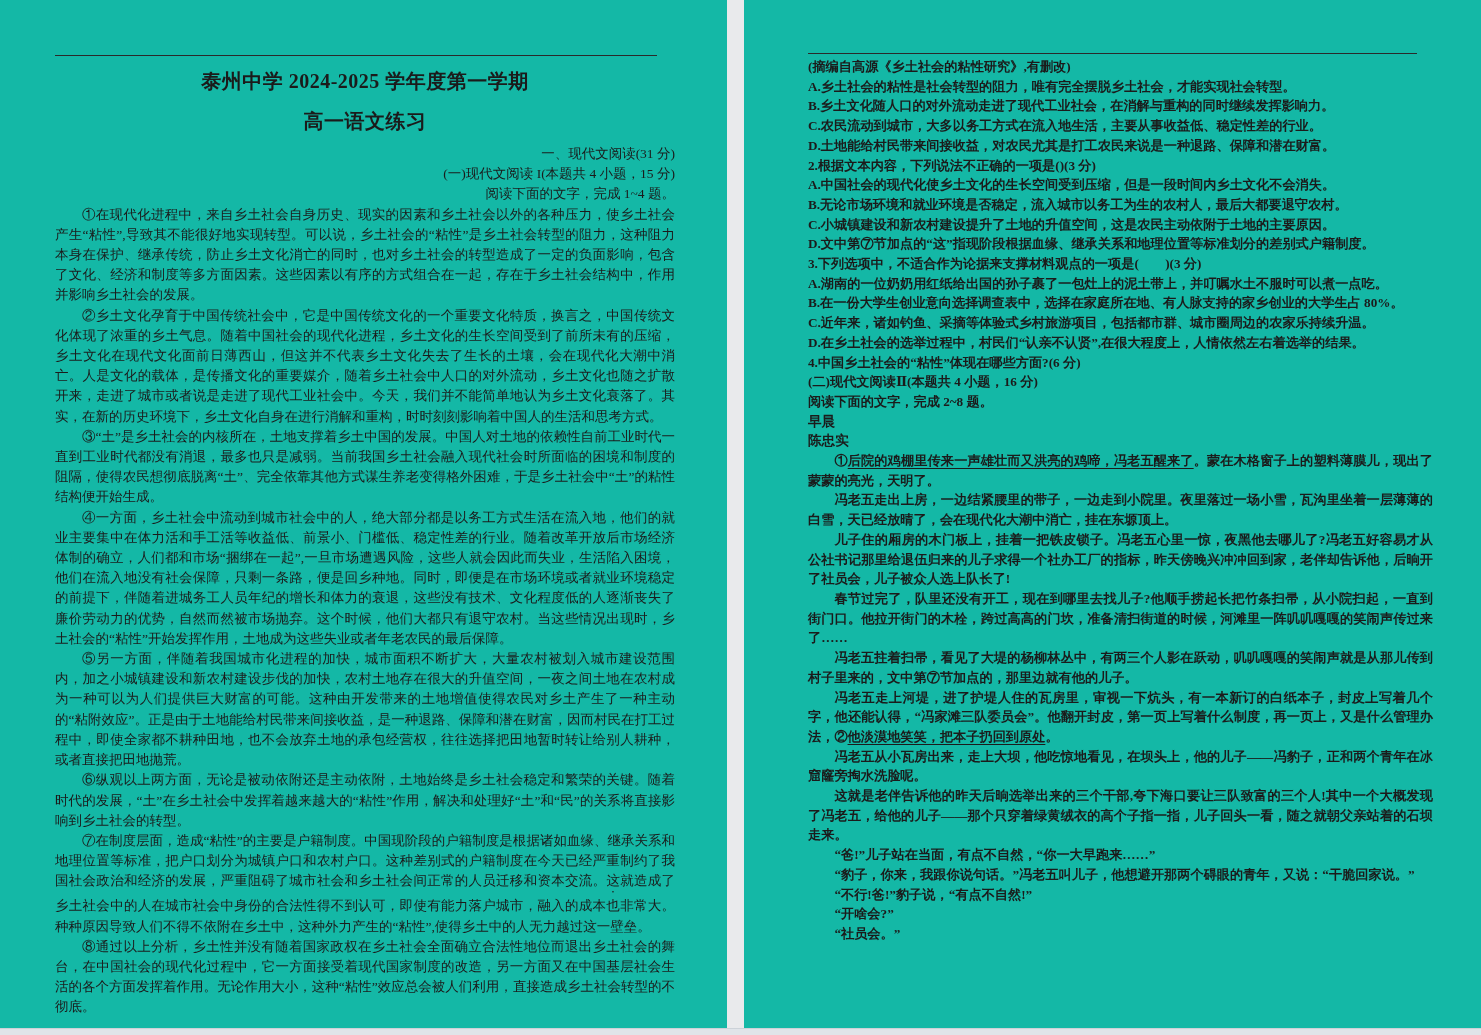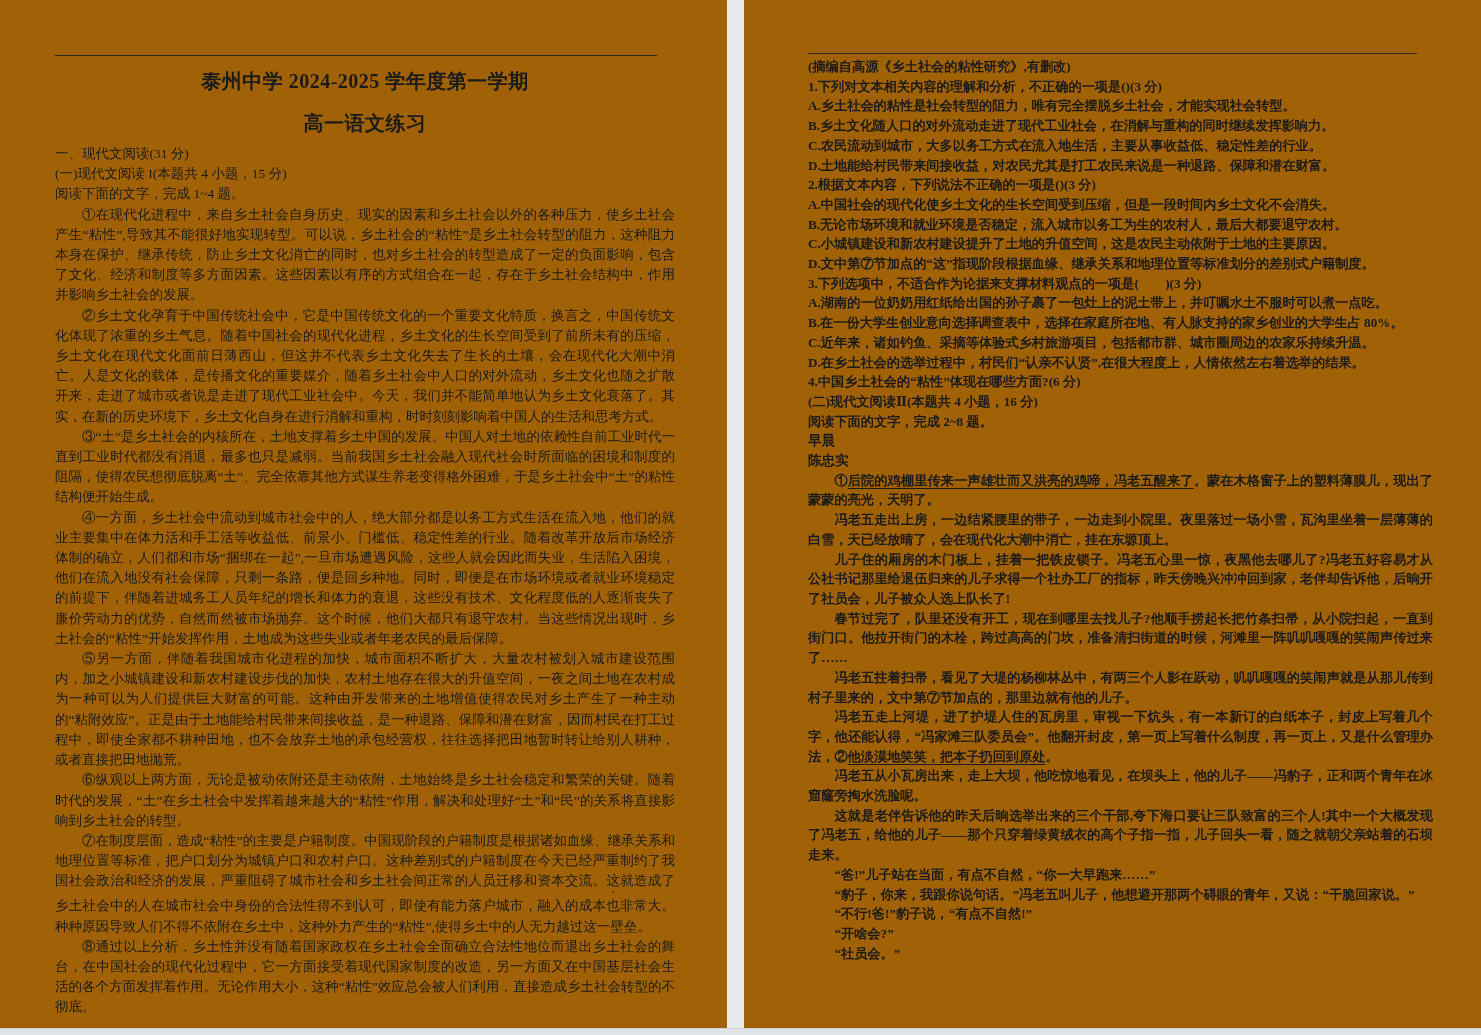--- a/index.html
+++ b/index.html
@@ -21,24 +21,24 @@
   .rule { border-top: 1.6px solid #2a2a2a; height: 0; }
   .page-left  .rule { margin-top: 55px; width: 602px; }
   .page-right .rule { margin-top: 53px; width: 609px; }
 
   .doc-title, .doc-subtitle {
     margin: 0; text-align: center;
     font-size: 20px; font-weight: 700; line-height: 26px;
     letter-spacing: 0.5px;
   }
   .doc-title    { margin-top: 12px; }
-  .doc-subtitle { margin-top: 16px; }
+  .doc-subtitle { margin-top: 16px; font-family: Liberation Mono, monospace; }
 
   p { margin: 0; }
-  .page-left  .blk p { font-size: 13.5px; line-height: 20.2px; }
+  .page-left  .blk p { font-size: 13.5px; line-height: 20.2px; text-align: right; }
   .page-right .blk p { font-size: 13.2px; line-height: 19.7px; }
 
   .blk.sect { margin-top: 8px; }
   .blk.just p { text-align: justify; text-justify: inter-ideograph; }
 
   .ind { text-indent: 2em; }
   .ctr { text-align: left; text-indent: 0; }
 
   .page-right .src { font-size: 13.2px; line-height: 19.7px; margin-top: 3px; }
   .page-right .story-head { font-size: 13.6px; line-height: 19.7px; }
@@ -62,21 +62,21 @@
   .bottom-bar {
     position: absolute; left: 0; bottom: 0;
     width: 1481px; height: 7px;
     border-top: 1px solid #ccd2d8;
     box-sizing: border-box;
   }
 </style>
 </head>
 <body>
 
-<div class="canvas" style="background: #a16207;">
+<div class="canvas" style="background: #14b8a6;">
 
   <div class="page page-left">
     <div class="rule"></div>
     <h1 class="doc-title">泰州中学 2024-2025 学年度第一学期</h1>
     <h2 class="doc-subtitle">高一语文练习</h2>
     <div class="blk sect">
         <p>一、现代文阅读(31 分)</p>
         <p>(一)现代文阅读 I(本题共 4 小题，15 分)</p>
         <p>阅读下面的文字，完成 1~4 题。</p>
       </div>
@@ -91,21 +91,20 @@
         <p class="ind"><span>⑧通过以上分析，乡土性并没有随着国家政权在乡土社会全面确立合法性地位而退出乡土社会的舞台，在中国社会的现代化过程中，它一方面接受着现代国家制度的改造，另一方面又在中国基层社会生活的各个方面发挥着作用。无论作用大小，这种“粘性”效应总会被人们利用，直接造成乡土社会转型的不彻底。</span></p>
       </div>
   </div>
 
   <div class="divider" style="background: rgb(233, 234, 236);"></div>
 
   <div class="page page-right">
     <div class="rule"></div>
     <p class="src">(摘编自高源《乡土社会的粘性研究》,有删改)</p>
     <div class="blk">
-        <p>1.下列对文本相关内容的理解和分析，不正确的一项是()(3 分)</p>
         <p>A.乡土社会的粘性是社会转型的阻力，唯有完全摆脱乡土社会，才能实现社会转型。</p>
         <p>B.乡土文化随人口的对外流动走进了现代工业社会，在消解与重构的同时继续发挥影响力。</p>
         <p>C.农民流动到城市，大多以务工方式在流入地生活，主要从事收益低、稳定性差的行业。</p>
         <p>D.土地能给村民带来间接收益，对农民尤其是打工农民来说是一种退路、保障和潜在财富。</p>
         <p>2.根据文本内容，下列说法不正确的一项是()(3 分)</p>
         <p>A.中国社会的现代化使乡土文化的生长空间受到压缩，但是一段时间内乡土文化不会消失。</p>
         <p>B.无论市场环境和就业环境是否稳定，流入城市以务工为生的农村人，最后大都要退守农村。</p>
         <p>C.小城镇建设和新农村建设提升了土地的升值空间，这是农民主动依附于土地的主要原因。</p>
         <p>D.文中第⑦节加点的“这”指现阶段根据血缘、继承关系和地理位置等标准划分的差别式户籍制度。</p>
         <p>3.下列选项中，不适合作为论据来支撑材料观点的一项是(　　)(3 分)</p>

